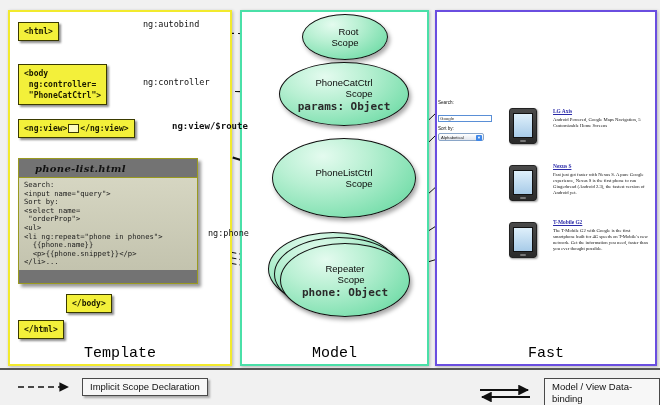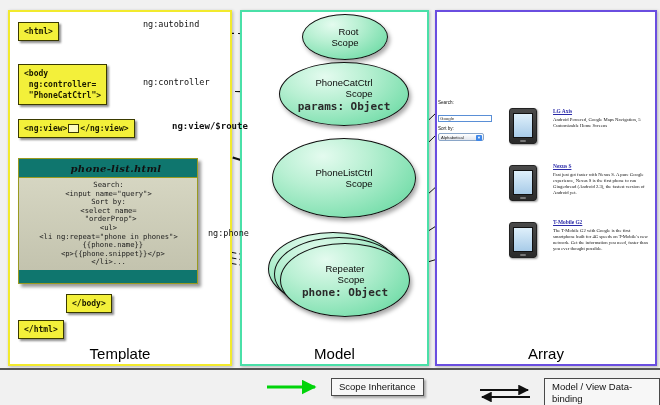--- a/index.html
+++ b/index.html
@@ -12,39 +12,39 @@
   }
   .stage{position:absolute;left:0;top:0;width:660px;height:405px;}
 
   
   .panel{position:absolute;background:#fff;border-width:2px;border-style:solid;
          box-shadow:1px 1px 3px rgba(0,0,0,.25);}
   #panel-template{left:8px;top:10px;width:220px;height:352px;border-color:#f2ea2d;}
   #panel-model{left:240px;top:10px;width:185px;height:352px;border-color:#4ae0a8;}
   #panel-view{left:435px;top:10px;width:218px;height:352px;border-color:#6a4ee0;}
   .panel-label{position:absolute;bottom:2px;left:0;width:100%;text-align:center;
-               font-size:15px;color:#000;font-weight:400;}
+               font-size:15px;color:#000;font-weight:400;font-family:Liberation Mono, monospace;}
 
   
   .tagbox{position:absolute;background:#f3f03a;border:1.5px solid #3a3a00;
           font-family:"DejaVu Sans Mono", monospace;font-size:8px;font-weight:bold;
           color:#1a1a00;padding:3px 5px;box-shadow:2px 2px 2px rgba(0,0,0,.45);
           line-height:11px;white-space:pre;}
   #tag-html{left:18px;top:22px;}
   #tag-body{left:18px;top:64px;}
   #tag-ngview{left:18px;top:119px;}
   #tag-bodyclose{left:18px;top:294px;margin-left:48px;}
   #tag-htmlclose{left:18px;top:320px;}
   .ngview-slot{display:inline-block;width:9px;height:7px;border:1px solid #3a3a00;
                background:#fdfbc0;vertical-align:middle;margin:0 1px;}
 
   
   #code-note{position:absolute;left:18px;top:158px;width:178px;height:124px;
-             background:#0f766e;border:1px solid #9a9a20;
-             box-shadow:3px 3px 3px rgba(0,0,0,.4);text-align:center;}
+             background:#737373;border:1px solid #9a9a20;
+             box-shadow:3px 3px 3px rgba(0,0,0,.4);}
   #code-title{font-family:"DejaVu Serif", serif;font-style:italic;font-weight:bold;
               font-size:10px;color:#111;padding:4px 0 3px 16px;letter-spacing:.3px;}
   #code-body{background:#ccccb0;background:linear-gradient(#d6d6c2,#c3c3ae);
              border-top:1px solid #9a9a20;
              font-family:"DejaVu Sans Mono", monospace;font-size:7.2px;line-height:8.6px;
              color:#1a1a1a;padding:3px 4px 3px 5px;white-space:pre;}
 
   
   .scope{position:absolute;border-radius:50%;border:1.2px solid #111;
          background:radial-gradient(ellipse at 35% 22%, #e4fbef 0%, #b9f0d3 35%, #7fe0b0 75%, #5cc996 100%);
@@ -165,21 +165,21 @@
     <line x1="505" y1="239" x2="394" y2="272" stroke="#111" stroke-width="1" marker-end="url(#ah-thin)"></line>
   </svg>
 
   <div class="panel" id="panel-template">
     <div class="panel-label">Template</div>
   </div>
   <div class="panel" id="panel-model">
     <div class="panel-label">Model</div>
   </div>
   <div class="panel" id="panel-view">
-    <div class="panel-label">Array</div>
+    <div class="panel-label">Fast</div>
   </div>
 
   <div class="tagbox" id="tag-html">&lt;html&gt;</div>
   <div class="tagbox" id="tag-body">&lt;body
  ng:controller=
  "PhoneCatCtrl"&gt;</div>
   <div class="tagbox" id="tag-ngview"><span>&lt;ng:view&gt;</span><span class="ngview-slot"></span><span>&lt;/ng:view&gt;</span></div>
   <div class="tagbox" id="tag-bodyclose">&lt;/body&gt;</div>
   <div class="tagbox" id="tag-htmlclose">&lt;/html&gt;</div>
 
@@ -265,34 +265,34 @@
     <div class="p-name">Nexus S</div>
     <div class="p-snip">Fast just got faster with Nexus S. A pure Google experience, Nexus S is the first phone to run Gingerbread (Android 2.3), the fastest version of Android yet.</div>
   </div>
   <div class="plist" id="plist-3">
     <div class="p-name">T-Mobile G2</div>
     <div class="p-snip">The T-Mobile G2 with Google is the first smartphone built for 4G speeds on T-Mobile's new network. Get the information you need, faster than you ever thought possible.</div>
   </div>
 
   <div id="legend">
 
-
-    <div class="lg-item" id="lg-2">
+    <div class="lg-item" id="lg-1">
       <span class="lg-glyph">
         <svg width="58" height="12">
           <defs>
-              <marker id="lg-a2" viewBox="0 0 10 10" refX="9" refY="5" markerWidth="5" markerHeight="5" orient="auto">
-            <path d="M0,0 L10,5 L0,10 z" fill="#00d40a"></path>
+              <marker id="lg-a1" viewBox="0 0 10 10" refX="9" refY="5" markerWidth="6" markerHeight="6" orient="auto">
+            <path d="M0,0 L10,5 L0,10 z" fill="#111"></path>
               </marker>
             </defs>
-          <line x1="2" y1="6" x2="50" y2="6" stroke="#00d40a" stroke-width="3" marker-end="url(#lg-a2)"></line>
+          <line x1="2" y1="6" x2="52" y2="6" stroke="#111" stroke-width="1.6" stroke-dasharray="6,4" marker-end="url(#lg-a1)"></line>
         </svg>
       </span>
-      <span class="lg-box">Scope Inheritance</span>
-    </div>
+      <span class="lg-box">Implicit Scope Declaration</span>
+    </div>
+
 
     <div class="lg-item" id="lg-3">
       <span class="lg-glyph">
         <svg width="58" height="16">
           <defs>
               <marker id="lg-a3" viewBox="0 0 10 10" refX="9" refY="5" markerWidth="6" markerHeight="6" orient="auto">
             <path d="M0,0 L10,5 L0,10 z" fill="#111"></path>
               </marker>
             </defs>
           <line x1="2" y1="5" x2="50" y2="5" stroke="#111" stroke-width="1.8" marker-end="url(#lg-a3)"></line>

